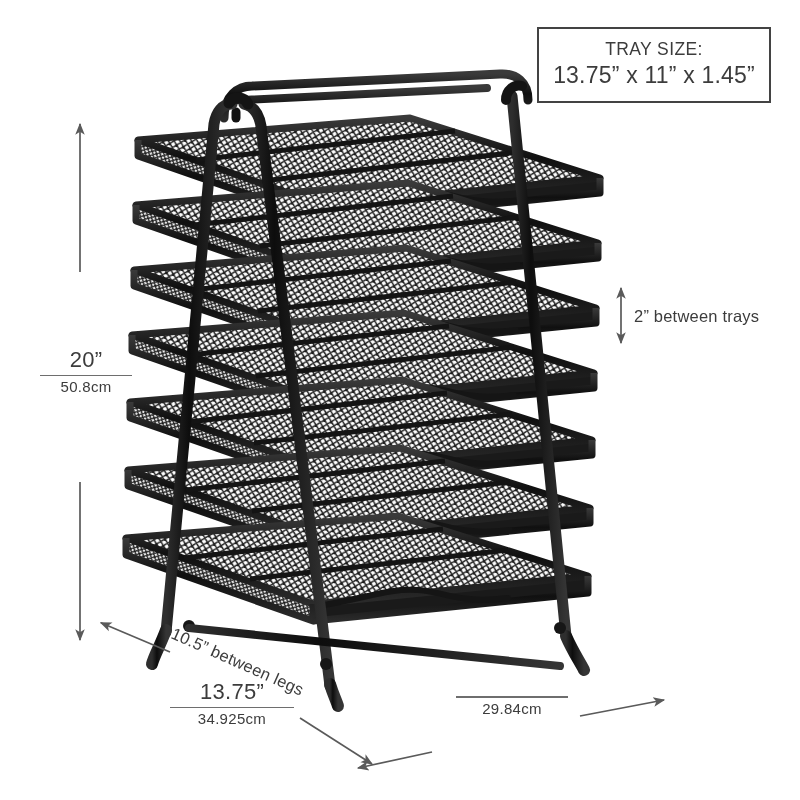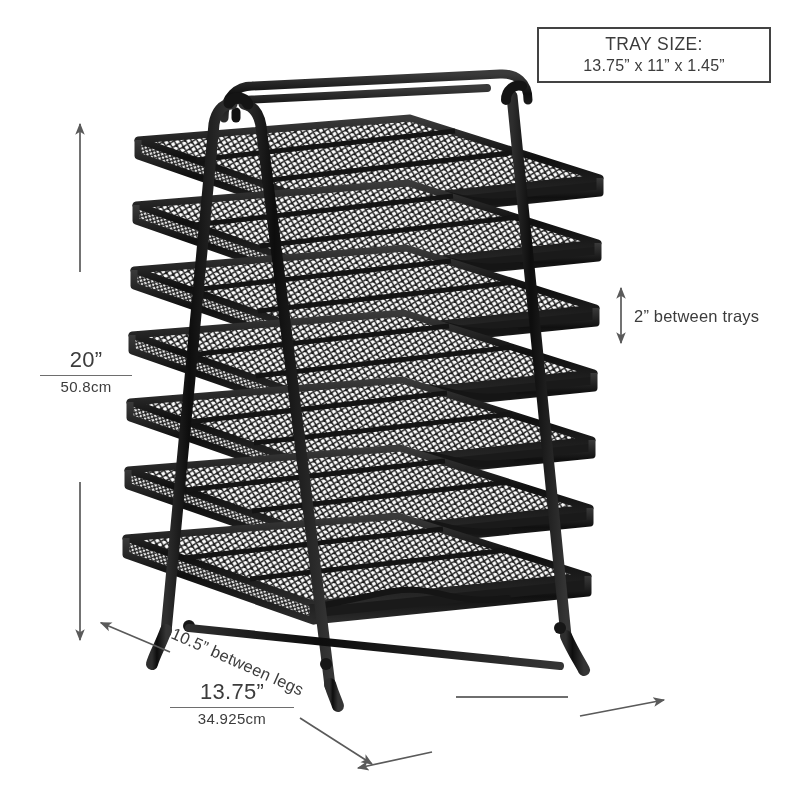--- a/index.html
+++ b/index.html
@@ -16,38 +16,38 @@
     font-family: "Liberation Sans", sans-serif;
     color: #3a3a3a;
   }
 
   
   .callout {
     position: absolute;
     left: 537px;
     top: 27px;
     width: 234px;
-    height: 56px;
+    height: 76px;
     border: 2px solid #434343;
     background: #ffffff;
     box-sizing: border-box;
     display: flex;
     flex-direction: column;
     align-items: center;
     justify-content: center;
     z-index: 40;
   }
   .callout-title {
     font-size: 17.5px;
     letter-spacing: .4px;
     color: #3c3c3c;
     line-height: 1.25;
   }
   .callout-value {
-    font-size: 16px;
+    font-size: 23px;
     letter-spacing: .2px;
     color: #3c3c3c;
     line-height: 1.3;
   }
 
   
   .dim-stack {
     position: absolute;
     text-align: center;
     color: #3c3c3c;
@@ -292,18 +292,19 @@
   </div>
 
   <div class="dim-stack" id="dim-depth">
     <div class="dim-imp">13.75”</div>
     <div class="dim-rule"></div>
     <div class="dim-met">34.925cm</div>
   </div>
 
   <div class="dim-stack" id="dim-width">
     <div class="dim-rule"></div>
+    <div class="dim-met">29.84cm</div>
   </div>
 
   <div class="note" id="note-trays">2” between trays</div>
   <div class="note" id="note-legs">10.5” between legs</div>
 
 </div>
 
 </body></html>

